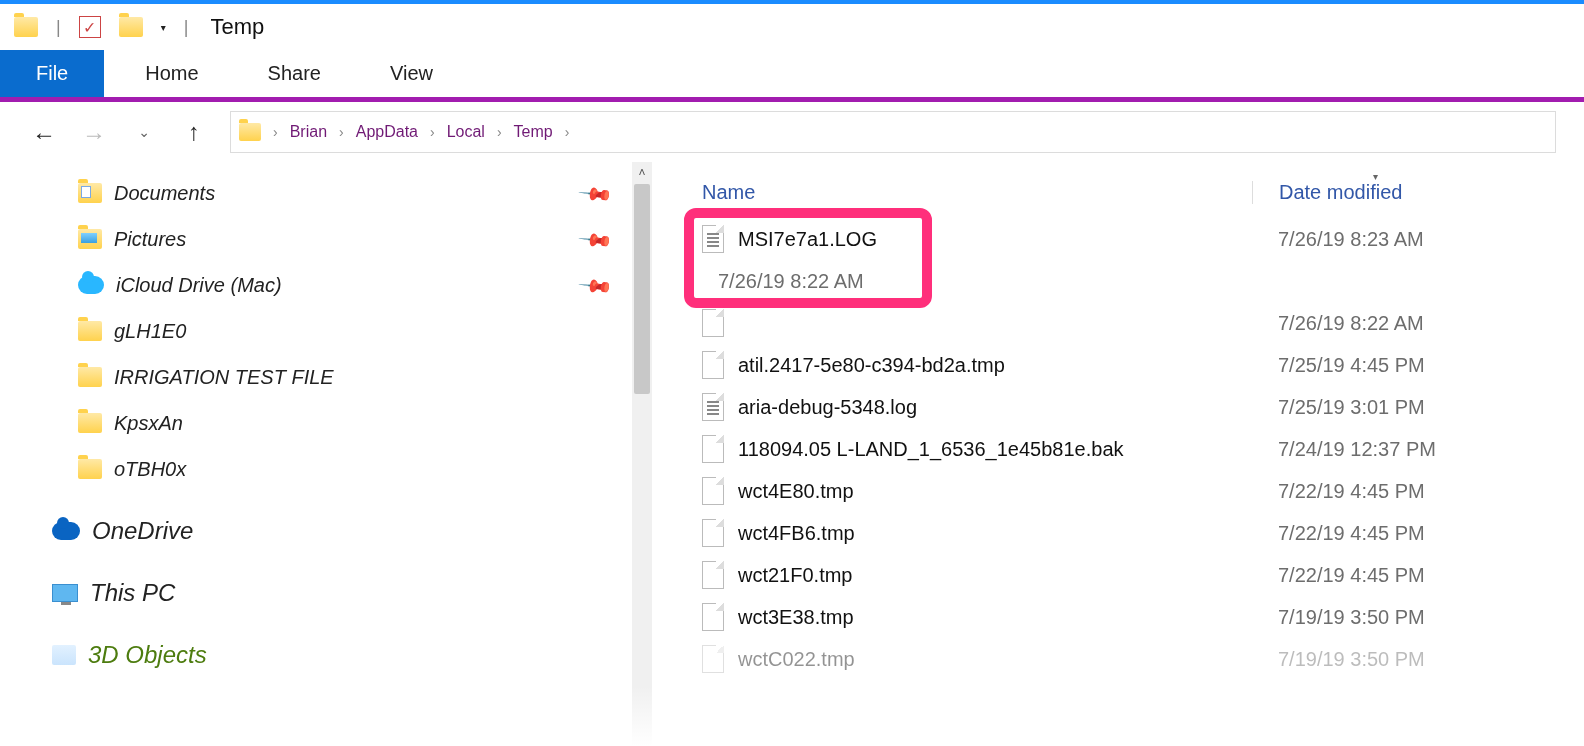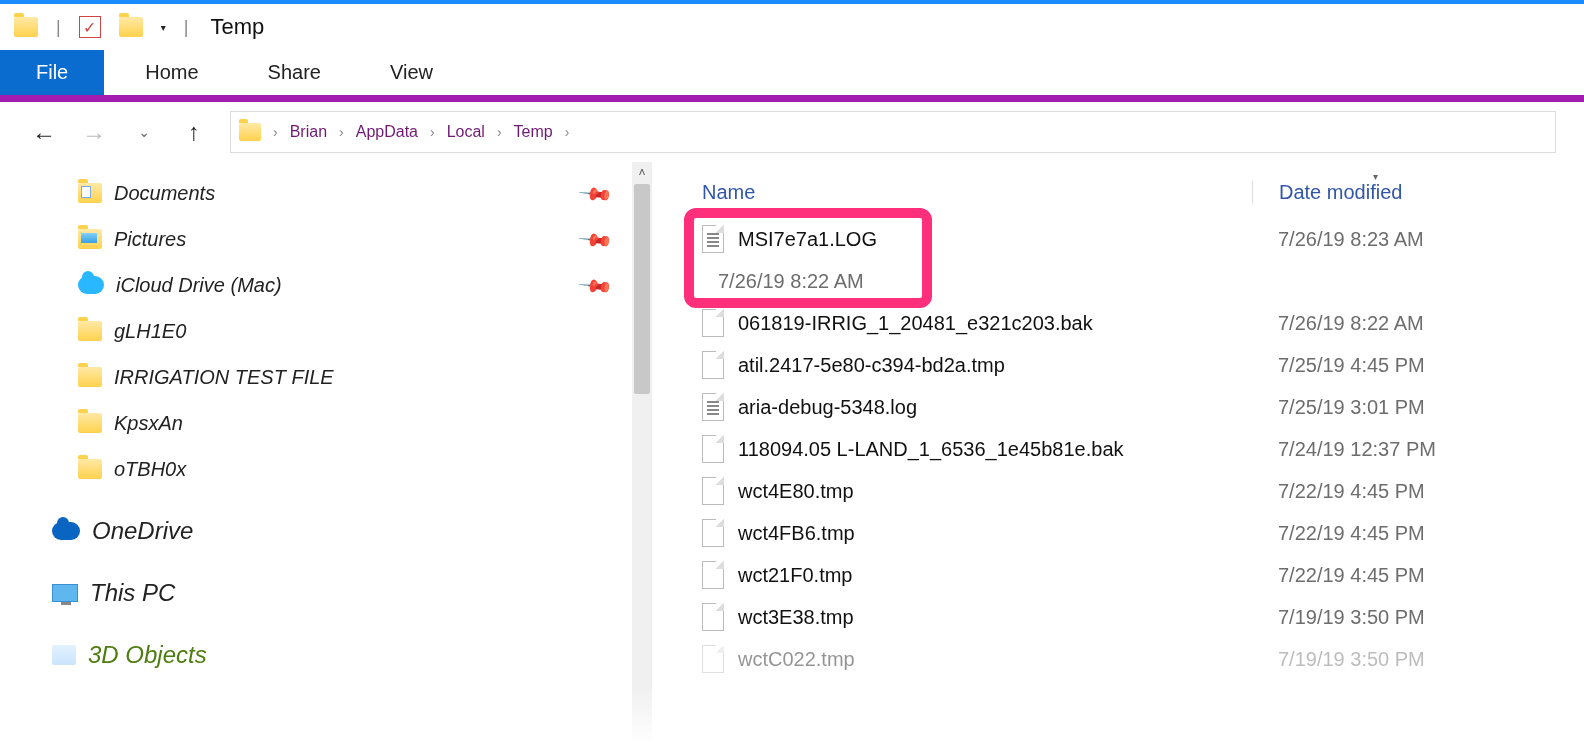--- a/index.html
+++ b/index.html
@@ -28,21 +28,21 @@
   .tb-sep { color:#888; font-weight:300; }
   .tb-check { width:22px; height:22px; border:1px solid #c44; display:flex; align-items:center; justify-content:center; color:#c44; font-size:16px;}
   .tb-dropdown-icon { font-size:10px; color:#222; }
   .tb-title { font-size:22px; color:#111; margin-left:4px; }
 
   
   .ribbon {
     height: 52px;
     display: flex;
     align-items: stretch;
-    border-bottom: 7px solid #a21caf;
+    border-bottom: 5px solid #a21caf;
     text-align: right;
   }
   .tab {
     padding: 0 28px;
     display:flex; align-items:center;
     font-size: 20px;
     cursor: pointer;
   }
   .tab.file { background: #0a6cce; color: #fff; padding:0 36px;}
   .tab.normal { color:#222;margin-left:13px; }
@@ -309,21 +309,20 @@
             <span>MSI7e7a1.LOG</span>
           </div>
           <div class="fdate">7/26/19 8:23 AM</div>
         </div>
         <div class="file-row">
           <div class="fdate">7/26/19 8:22 AM</div>
         </div>
         <div class="file-row">
           <div class="fname">
             <span class="icon-file"></span>
-            <span>061819-IRRIG_1_20481_e321c203.bak</span>
           </div>
           <div class="fdate">7/26/19 8:22 AM</div>
         </div>
         <div class="file-row">
           <div class="fname">
             <span class="icon-file"></span>
             <span>atil.2417-5e80-c394-bd2a.tmp</span>
           </div>
           <div class="fdate">7/25/19 4:45 PM</div>
         </div>

